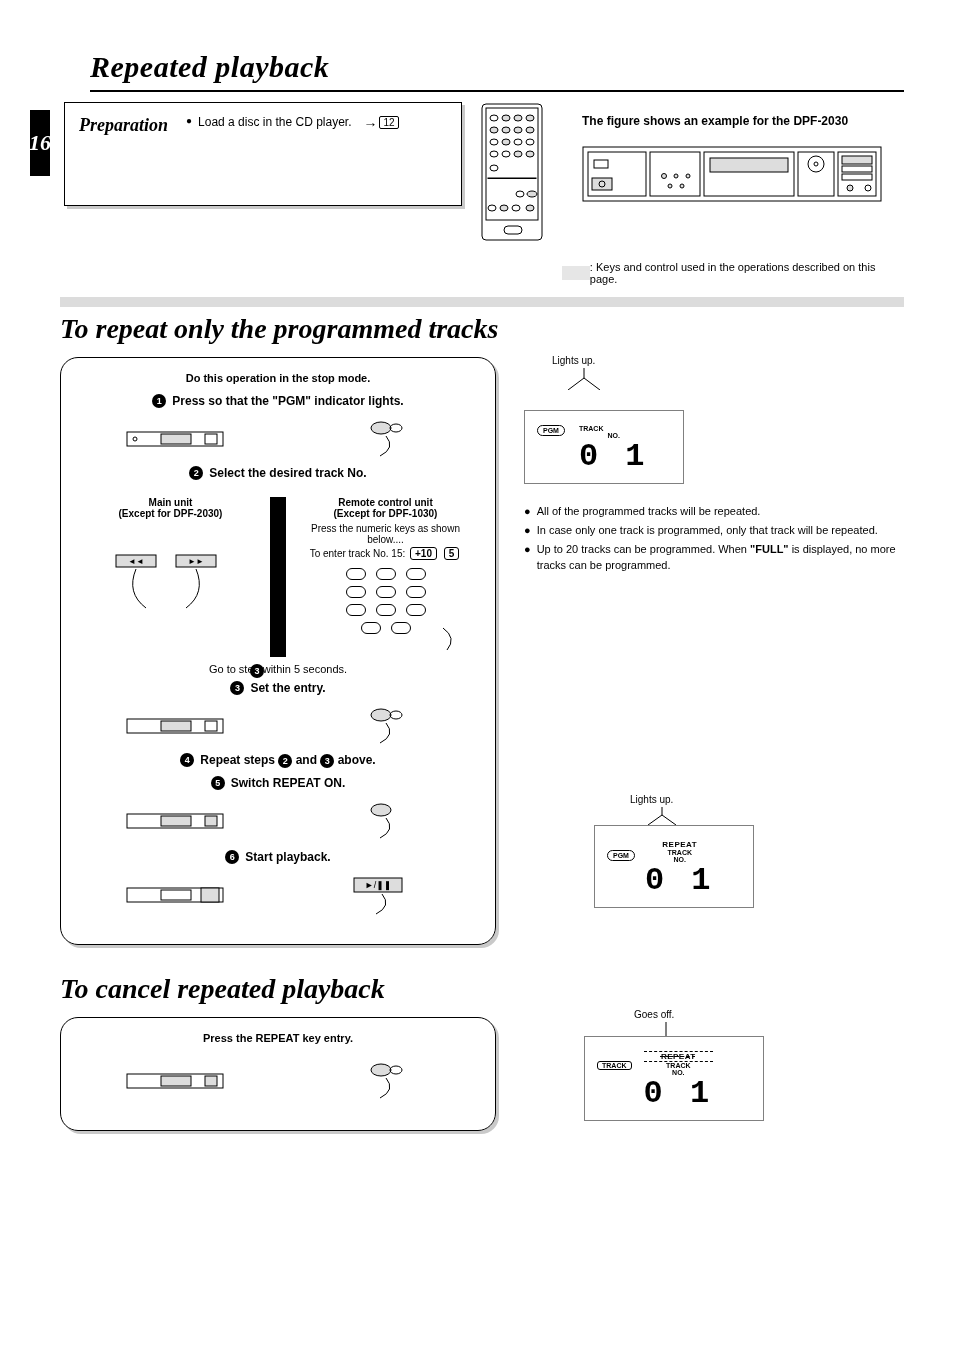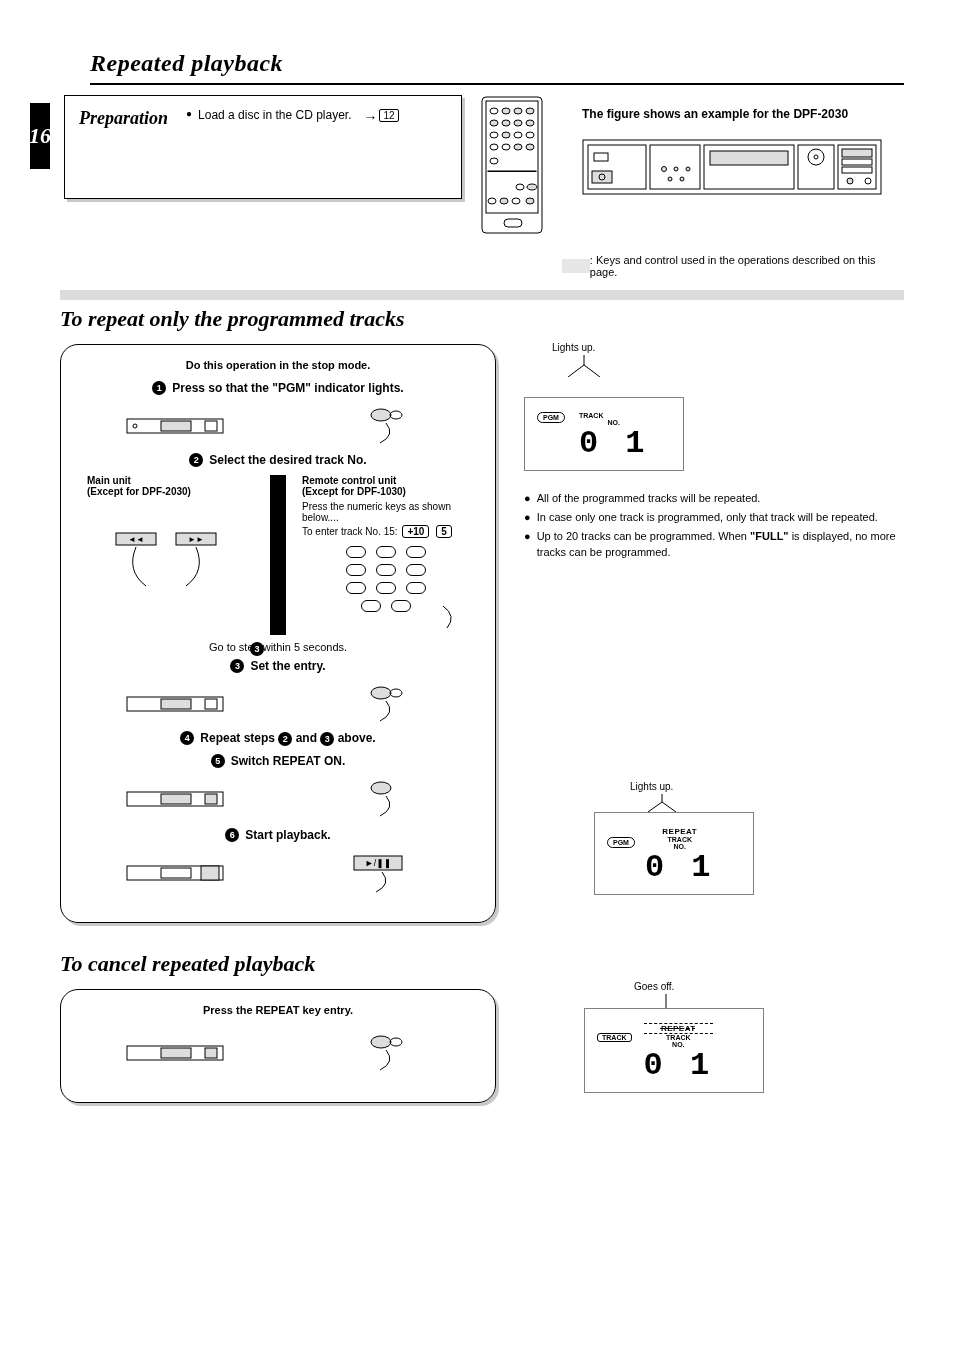--- a/index.html
+++ b/index.html
@@ -8,21 +8,21 @@
     background: #fff;
     width: 954px;
     padding: 50px 50px 40px 30px;
     color: #000;
     font-size: 12px;
   }
   .page-title {
     font-family: "Times New Roman", serif;
     font-style: italic;
     font-weight: 700;
-    font-size: 24px;
+    font-size: 30px;
     letter-spacing: 0.5px;
     margin-left: 60px;
   }
   .title-rule {
     height: 2px;
     background: #000;
     margin: 6px 0 10px 60px;
   }
   .top-row { display: flex; gap: 14px; margin-left: 0; }
   .page-num-tab {
@@ -52,21 +52,21 @@
     font-weight: 700; font-size: 12px;
     margin-left: 20px; margin-top: 12px;
   }
   .legend-row {
     display: flex; align-items: center; gap: 0;
     margin-left: 0; margin-top: 56px; font-size: 11px;
   }
   .legend-swatch { width: 28px; height: 14px; background: #e6e6e6; }
   .section-head {
     font-family: "Times New Roman", serif; font-style: italic; font-weight: 700;
-    font-size: 22px; margin: 36px 0 4px 30px;
+    font-size: 28px; margin: 36px 0 4px 30px;
   }
   .section-bar {
     height: 10px; background: #dcdcdc; margin: 12px 0 0 30px;
   }
   .cols { display: flex; gap: 28px; margin-left: 30px; }
   .left-col { width: 436px; }
   .right-col { flex: 1; padding-top: 6px; }
   .round-box {
     border: 1px solid #000; border-radius: 18px; padding: 14px 18px 22px;
     box-shadow: 3px 3px 0 #c9c9c9; margin-top: 8px;
@@ -75,21 +75,21 @@
   .bold { font-weight: 700; }
   .step-line {
     display: flex; align-items: flex-start; justify-content: center;
     gap: 6px; font-size: 12px; margin: 6px 0;
   }
   .step-num {
     display: inline-flex; width: 14px; height: 14px; border-radius: 50%;
     background: #000; color: #fff; align-items: center; justify-content: center;
     font-size: 9px; font-weight: 700; flex: 0 0 14px;
   }
-  .two-col-inner { display: flex; gap: 8px; margin-top: 8px; }
+  .two-col-inner { display: flex; gap: 8px; margin-top: 17px; text-align: center; }
   .two-col-inner > div { flex: 1; padding: 0 8px; }
   .two-col-inner .divider { width: 1px; background: #000; align-self: stretch; margin: 0; flex: 0 0 1px; }
   .small { font-size: 11px; }
   .tiny { font-size: 10px; }
   .key-badge {
     display: inline-block; border: 1px solid #000; border-radius: 3px;
     padding: 0 4px; font-size: 10px; font-weight: 700; margin: 0 2px;
   }
   .diagram-ph {
     border: none; height: 42px; display: flex; align-items: center;

